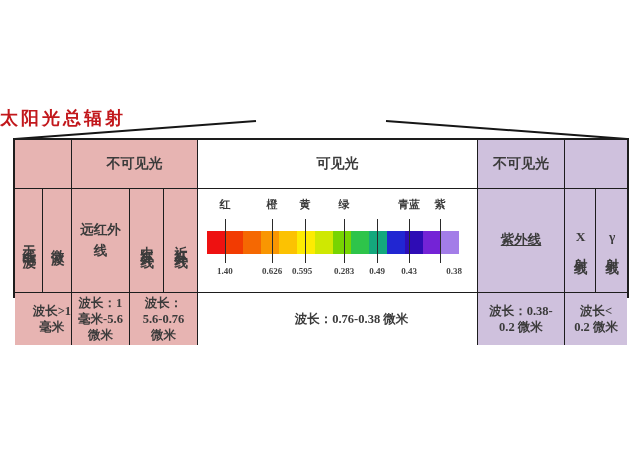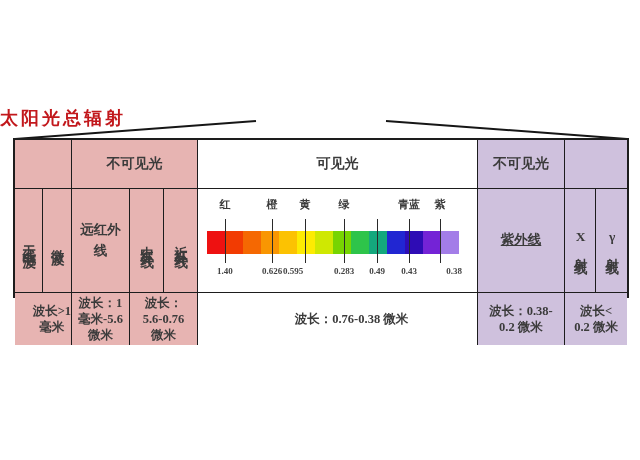--- a/index.html
+++ b/index.html
@@ -105,21 +105,21 @@
           <div class="sp-block" style="background: rgb(33, 38, 210);"></div>
           <div class="sp-block" style="background: rgb(46, 12, 181);"></div>
           <div class="sp-block" style="background: rgb(116, 35, 214);"></div>
           <div class="sp-block" style="background: rgb(163, 125, 232);"></div>
         </div>
     <div class="sp-tick" style="left: 26.892px;"></div>
         <div class="sp-num" style="left: 26.892px;">1.40</div>
         <div class="sp-tick" style="left: 74.016px;"></div>
         <div class="sp-num" style="left: 74.016px;">0.626</div>
         <div class="sp-tick" style="left: 107.028px;"></div>
-        <div class="sp-num" style="left: 95px;">0.595</div>
+        <div class="sp-num" style="left: 104px;">0.595</div>
         <div class="sp-tick" style="left: 146.088px;"></div>
         <div class="sp-num" style="left: 146.088px;">0.283</div>
         <div class="sp-tick" style="left: 179.1px;"></div>
         <div class="sp-num" style="left: 179.1px;">0.49</div>
         <div class="sp-tick" style="left: 211.104px;"></div>
         <div class="sp-num" style="left: 211.104px;">0.43</div>
         <div class="sp-tick" style="left: 242.1px;"></div>
         <div class="sp-num" style="left: 256px;">0.38</div>
         <div class="sp-label" style="left: 26.892px;">红</div>
         <div class="sp-label" style="left: 74.016px;">橙</div>

